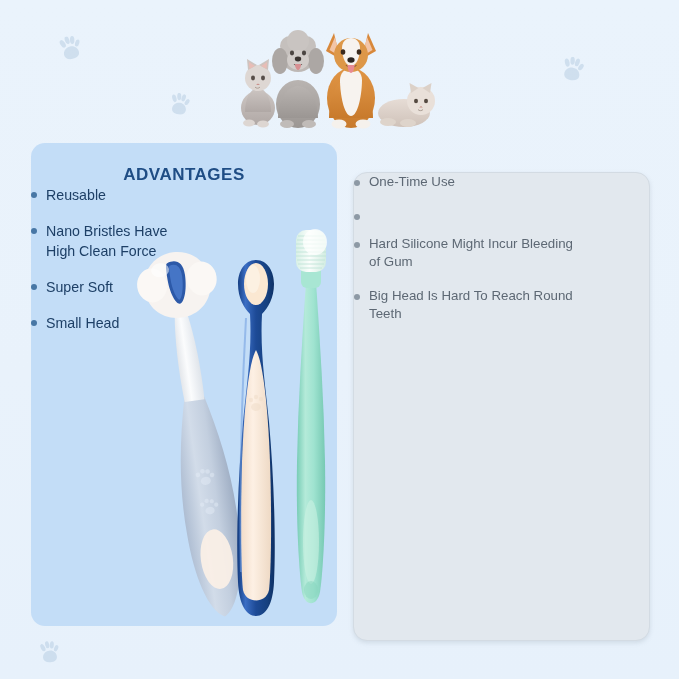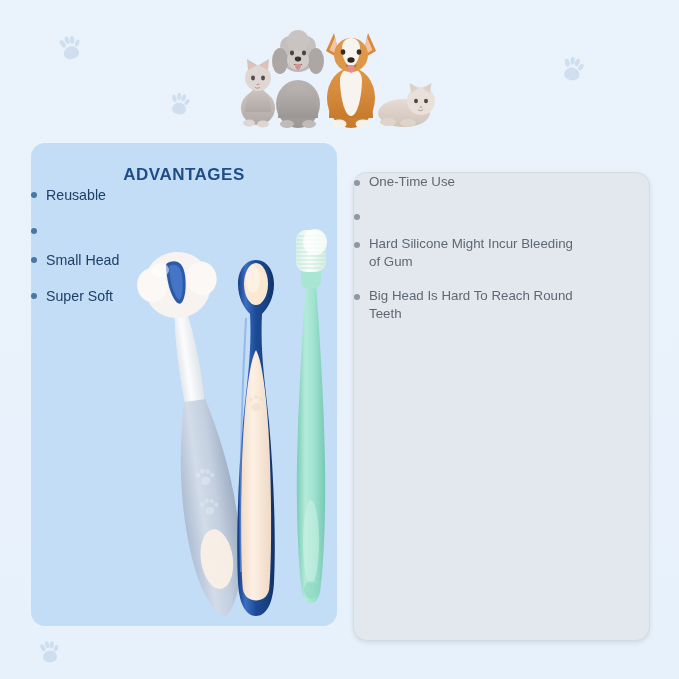--- a/index.html
+++ b/index.html
@@ -274,28 +274,30 @@
 
   <div class="panel panel-adv">
     <div class="panel-title title-adv">ADVANTAGES</div>
     <ul class="bullets list-adv">
       <li>
         <span class="dot"></span>
         <span class="txt">Reusable</span>
       </li>
       <li>
         <span class="dot"></span>
+        <span class="txt">Nano Bristles Have
+High Clean Force</span>
+      </li>
+      <li>
+        <span class="dot"></span>
+        <span class="txt">Super Soft</span>
       </li>
       <li>
         <span class="dot"></span>
         <span class="txt">Small Head</span>
-      </li>
-      <li>
-        <span class="dot"></span>
-        <span class="txt">Super Soft</span>
       </li>
     </ul>
   </div>
 
   <div class="panel panel-dis">
     <ul class="bullets list-dis">
       <li>
         <span class="dot"></span>
         <span class="txt">One-Time Use</span>
       </li>

